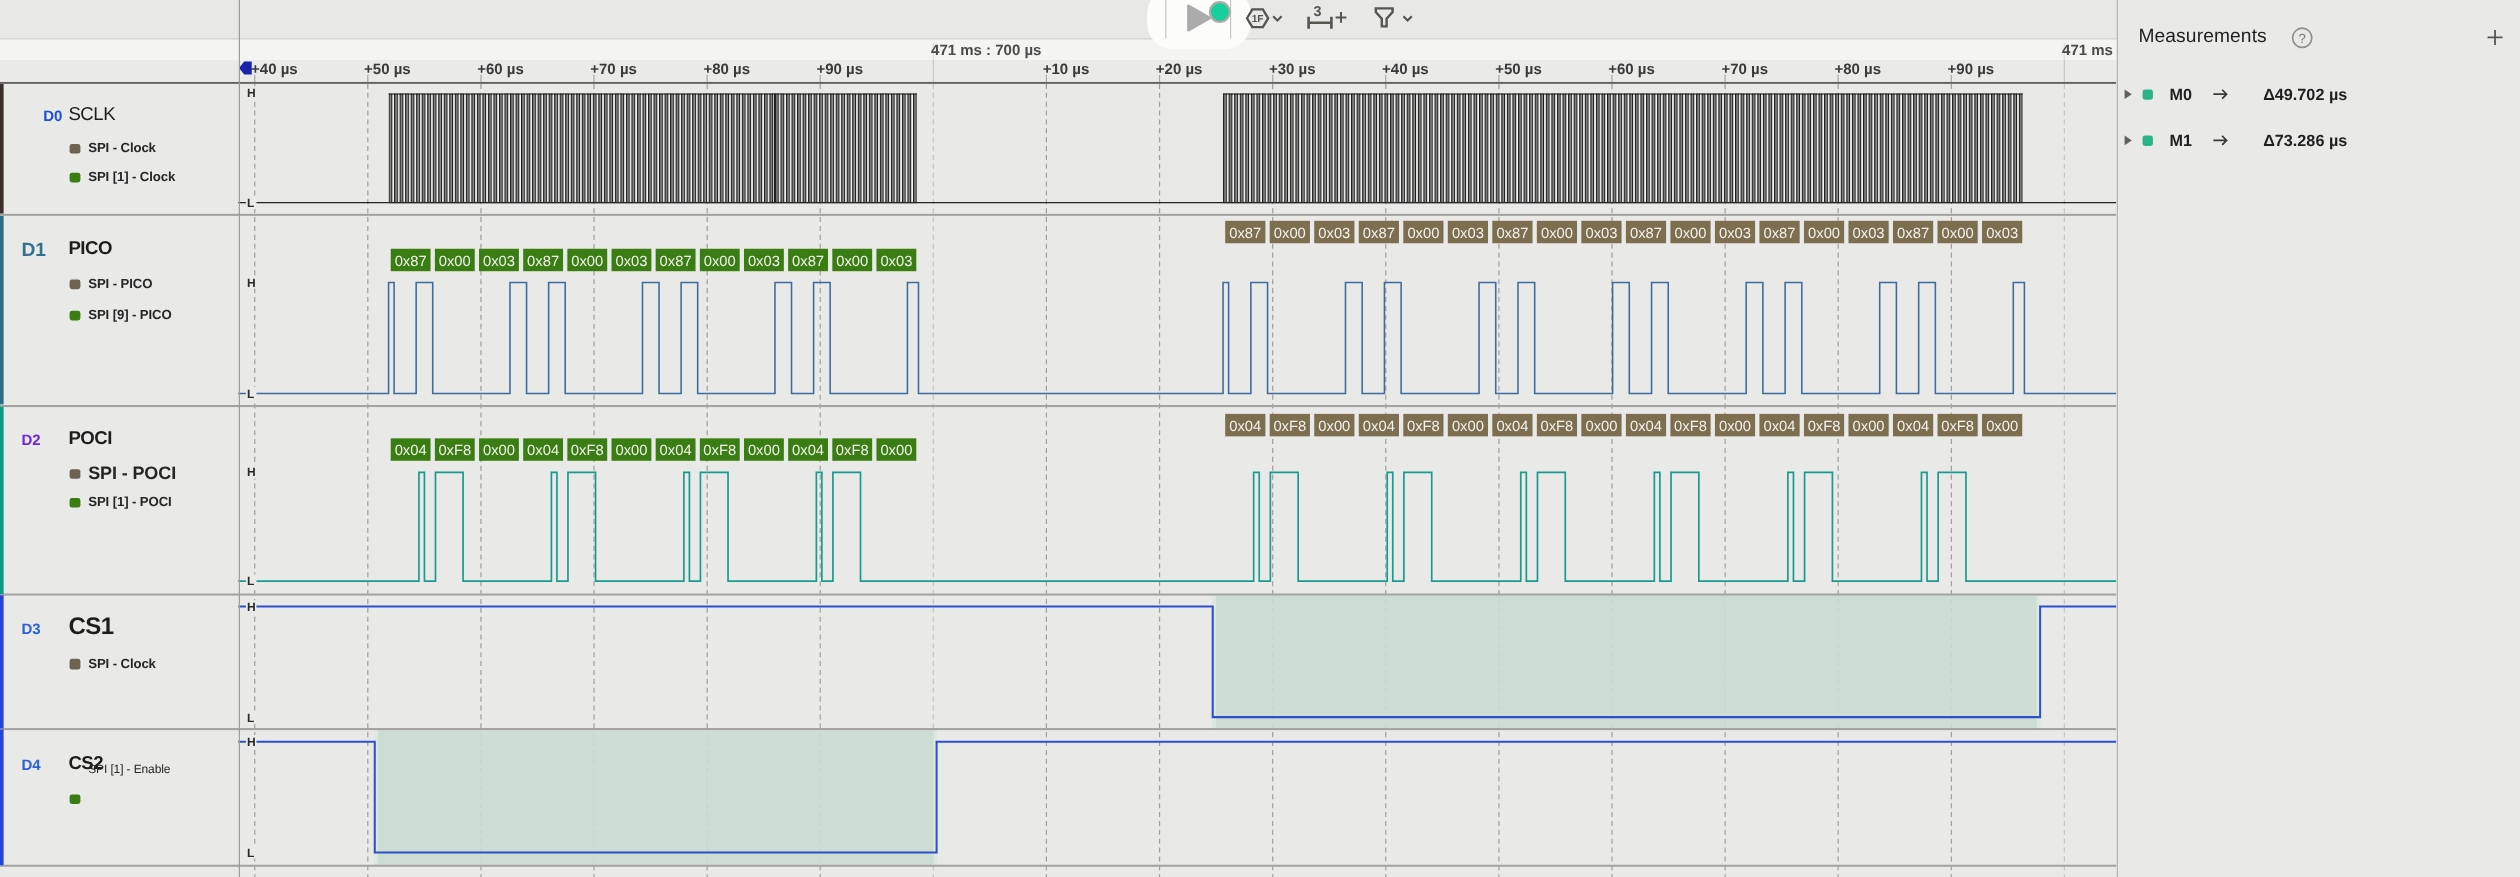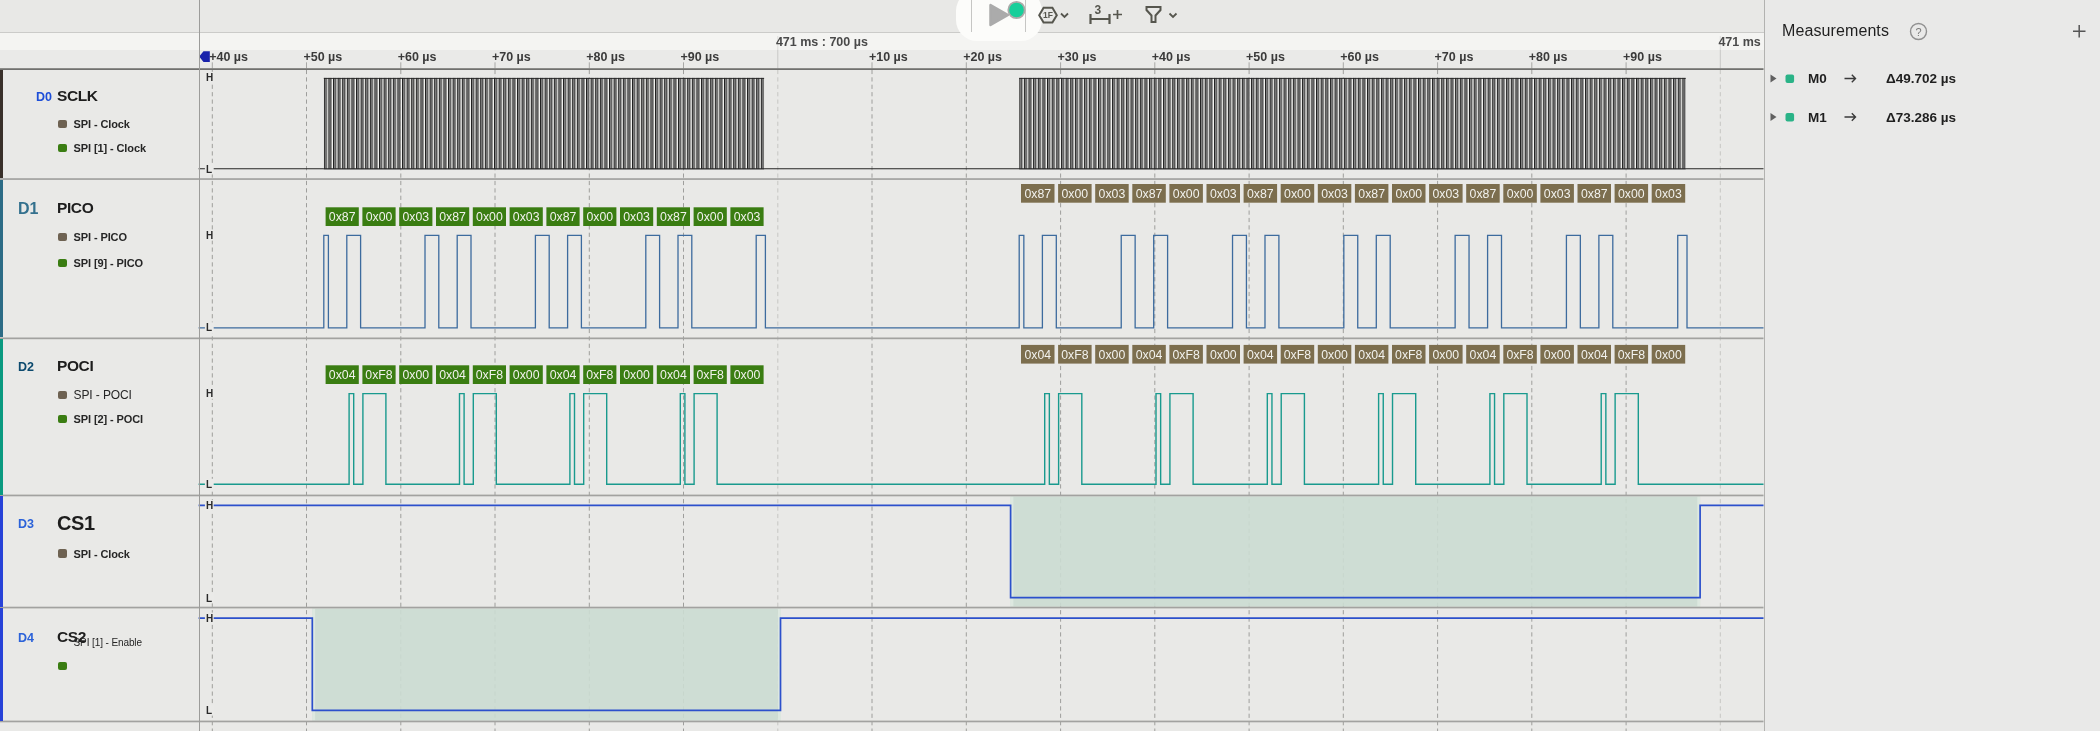--- a/index.html
+++ b/index.html
@@ -261,40 +261,40 @@
 <path d="M 1146.5 7 L 1160.5 7 L 1160.5 10 L 1155.5 15.5 L 1155.5 22 L 1151.5 22 L 1151.5 15.5 L 1146.5 10 Z" fill="none" stroke="#56564e" stroke-width="2"></path>
 <path d="M 1169.5 13.5 L 1173 17 L 1176.5 13.5" fill="none" stroke="#56564e" stroke-width="1.8"></path>
 </svg>
     <div style="position:absolute;left:0;top:69.9px;width:3.2px;height:108.3px;background:#39302a"></div>
     <div style="position:absolute;left:0;top:179.9px;width:3.2px;height:157.6px;background:#2d6c86"></div>
     <div style="position:absolute;left:0;top:339.2px;width:3.2px;height:155.4px;background:#0a9a80"></div>
     <div style="position:absolute;left:0;top:496.3px;width:3.2px;height:110.4px;background:#2742d8"></div>
     <div style="position:absolute;left:0;top:608.4px;width:3.2px;height:112.2px;background:#2742d8"></div>
     <div style="position:absolute;left:36px;top:96.7px;transform:translateY(-50%);font-size:12.5px;font-weight:bold;color:#1d4ed8;white-space:nowrap;letter-spacing:-0.1px">D0</div>
     <div style="position:absolute;left:18px;top:209.0px;transform:translateY(-50%);font-size:16px;font-weight:bold;color:#34718e;white-space:nowrap;letter-spacing:-0.1px">D1</div>
-    <div style="position:absolute;left:18px;top:366.5px;transform:translateY(-50%);font-size:12.5px;font-weight:bold;color:#0c4a6e;white-space:nowrap;letter-spacing:-0.1px">D2</div>
+    <div style="position:absolute;left:18px;top:366.5px;transform:translateY(-50%);font-size:12.5px;font-weight:bold;color:#6d28d9;white-space:nowrap;letter-spacing:-0.1px">D2</div>
     <div style="position:absolute;left:18px;top:524.0px;transform:translateY(-50%);font-size:12.5px;font-weight:bold;color:#2b62d9;white-space:nowrap;letter-spacing:-0.1px">D3</div>
     <div style="position:absolute;left:18px;top:637.5px;transform:translateY(-50%);font-size:12.5px;font-weight:bold;color:#2b62d9;white-space:nowrap;letter-spacing:-0.1px">D4</div>
-    <div style="position:absolute;left:57px;top:95.7px;transform:translateY(-50%);font-size:15.5px;font-weight:bold;color:#1d1d1d;white-space:nowrap;letter-spacing:-0.4px">SCLK</div>
+    <div style="position:absolute;left:57px;top:95.7px;transform:translateY(-50%);font-size:15.5px;font-weight:normal;color:#1d1d1d;white-space:nowrap;letter-spacing:-0.4px">SCLK</div>
     <div style="position:absolute;left:57px;top:208.0px;transform:translateY(-50%);font-size:15.5px;font-weight:bold;color:#1d1d1d;white-space:nowrap;letter-spacing:-0.4px">PICO</div>
     <div style="position:absolute;left:57px;top:365.5px;transform:translateY(-50%);font-size:15.5px;font-weight:bold;color:#1d1d1d;white-space:nowrap;letter-spacing:-0.4px">POCI</div>
     <div style="position:absolute;left:57px;top:523.0px;transform:translateY(-50%);font-size:20px;font-weight:bold;color:#1d1d1d;white-space:nowrap;letter-spacing:-0.4px">CS1</div>
     <div style="position:absolute;left:57px;top:636.5px;transform:translateY(-50%);font-size:15.5px;font-weight:bold;color:#1d1d1d;white-space:nowrap;letter-spacing:-0.4px">CS2</div>
     <div style="position:absolute;left:58.4px;top:120.2px;width:8.2px;height:8.2px;border-radius:2px;background:#6e6252"></div>
     <div style="position:absolute;left:73.5px;top:124.3px;transform:translateY(-50%);font-size:11px;font-weight:bold;color:#262626;white-space:nowrap;letter-spacing:-0.1px">SPI - Clock</div>
     <div style="position:absolute;left:58.4px;top:144.0px;width:8.2px;height:8.2px;border-radius:2px;background:#3a7d12"></div>
     <div style="position:absolute;left:73.5px;top:148.1px;transform:translateY(-50%);font-size:11px;font-weight:bold;color:#262626;white-space:nowrap;letter-spacing:-0.1px">SPI [1] - Clock</div>
     <div style="position:absolute;left:58.4px;top:232.5px;width:8.2px;height:8.2px;border-radius:2px;background:#6e6252"></div>
     <div style="position:absolute;left:73.5px;top:236.6px;transform:translateY(-50%);font-size:11px;font-weight:bold;color:#262626;white-space:nowrap;letter-spacing:-0.1px">SPI - PICO</div>
     <div style="position:absolute;left:58.4px;top:258.7px;width:8.2px;height:8.2px;border-radius:2px;background:#3a7d12"></div>
     <div style="position:absolute;left:73.5px;top:262.8px;transform:translateY(-50%);font-size:11px;font-weight:bold;color:#262626;white-space:nowrap;letter-spacing:-0.1px">SPI [9] - PICO</div>
     <div style="position:absolute;left:58.4px;top:390.7px;width:8.2px;height:8.2px;border-radius:2px;background:#6e6252"></div>
-    <div style="position:absolute;left:73.5px;top:394.8px;transform:translateY(-50%);font-size:12px;font-weight:normal;color:#262626;white-space:nowrap;letter-spacing:-0.1px">SPI - POCI</div>
+    <div style="position:absolute;left:73.5px;top:394.8px;transform:translateY(-50%);font-size:15px;font-weight:bold;color:#262626;white-space:nowrap;letter-spacing:-0.1px">SPI - POCI</div>
     <div style="position:absolute;left:58.4px;top:414.7px;width:8.2px;height:8.2px;border-radius:2px;background:#3a7d12"></div>
-    <div style="position:absolute;left:73.5px;top:418.8px;transform:translateY(-50%);font-size:11px;font-weight:bold;color:#262626;white-space:nowrap;letter-spacing:-0.1px">SPI [2] - POCI</div>
+    <div style="position:absolute;left:73.5px;top:418.8px;transform:translateY(-50%);font-size:11px;font-weight:bold;color:#262626;white-space:nowrap;letter-spacing:-0.1px">SPI [1] - POCI</div>
     <div style="position:absolute;left:58.4px;top:549.4px;width:8.2px;height:8.2px;border-radius:2px;background:#6e6252"></div>
     <div style="position:absolute;left:73.5px;top:553.5px;transform:translateY(-50%);font-size:11px;font-weight:bold;color:#262626;white-space:nowrap;letter-spacing:-0.1px">SPI - Clock</div>
     <div style="position:absolute;left:58.4px;top:662.1999999999999px;width:8.2px;height:8.2px;border-radius:2px;background:#3a7d12"></div>
     <div style="position:absolute;left:73.5px;top:642px;transform:translateY(-50%);font-size:10px;font-weight:normal;color:#262626;white-space:nowrap;letter-spacing:-0.1px">SPI [1] - Enable</div>
     <div style="position:absolute;left:198.6px;top:0;width:1px;height:731px;background:#9c9c9a"></div>
     <div style="position:absolute;left:1763.5px;top:0;width:1px;height:731px;background:#b2b2b0"></div>
     <div style="position:absolute;left:1764.5px;top:0;width:335.5px;height:731px;background:#e9e9e8"></div>
     <div style="position:absolute;left:1782px;top:31px;transform:translateY(-50%);font-size:16px;font-weight:normal;color:#1f1f1f;letter-spacing:0.1px">Measurements</div>
     <svg width="336" height="150" viewBox="1764 0 336 150" style="position:absolute;left:1764px;top:0" font-family="'Liberation Sans', sans-serif">
 <circle cx="1918.5" cy="31.5" r="8" fill="none" stroke="#909090" stroke-width="1.4"></circle>

